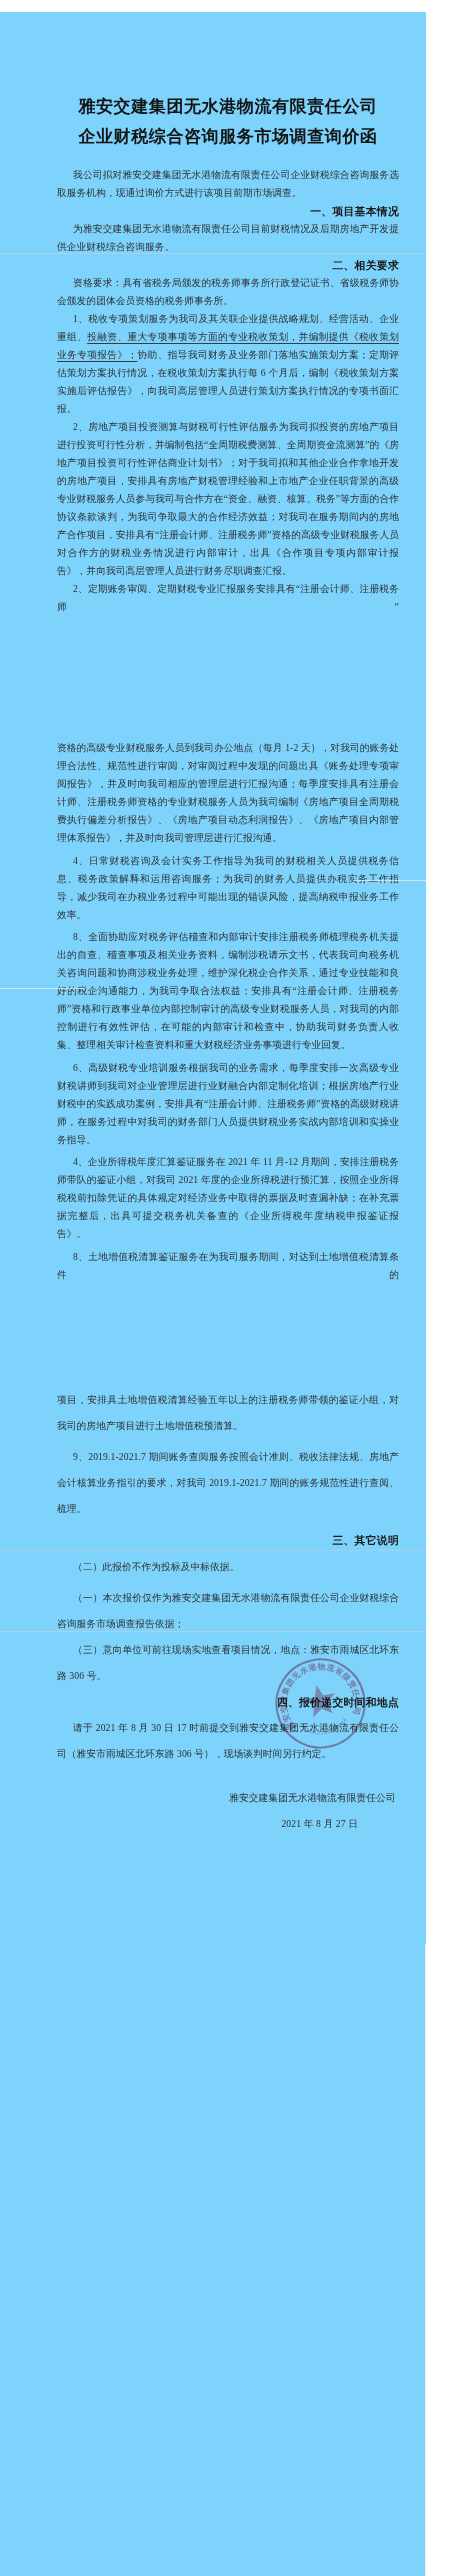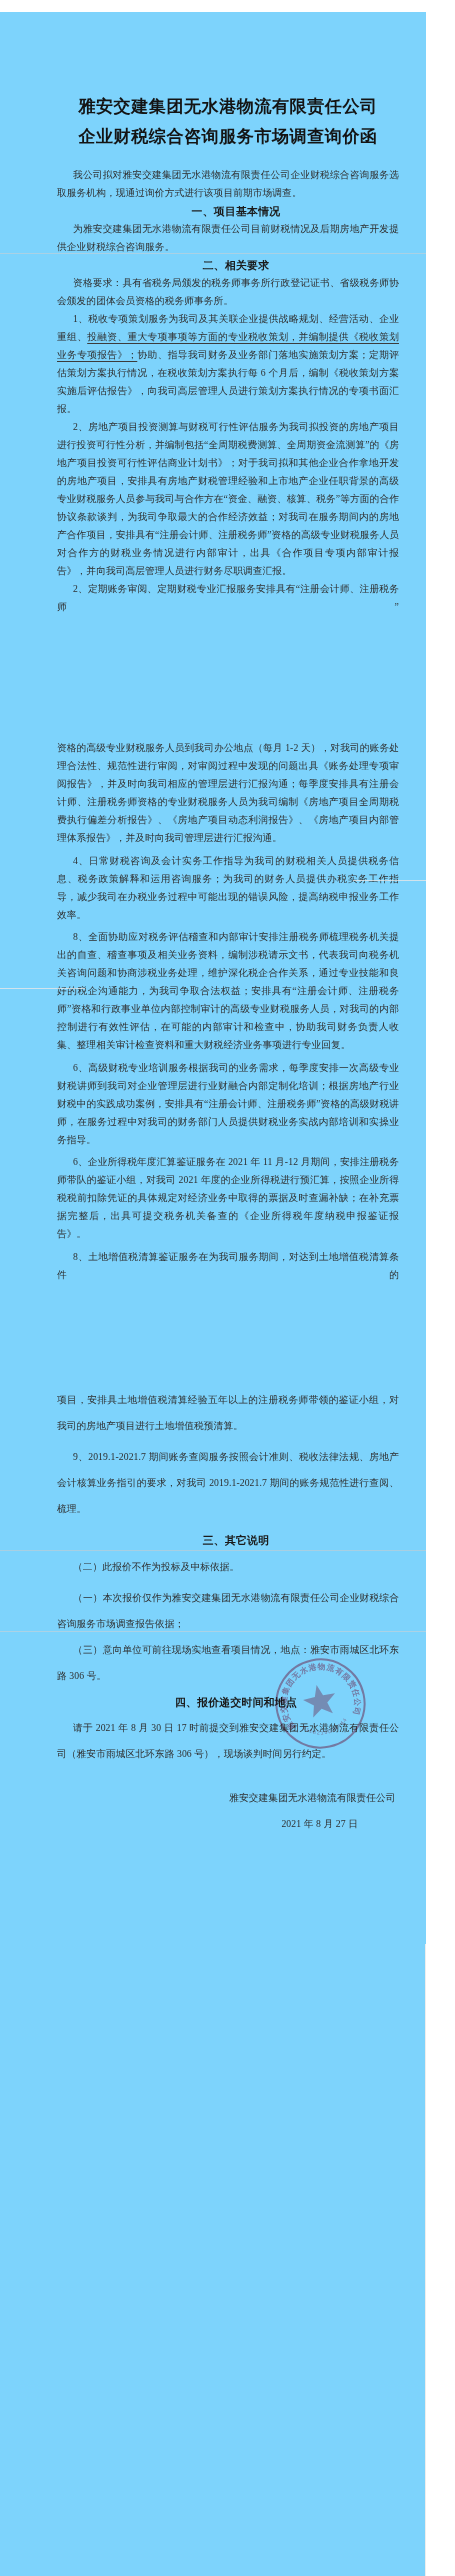--- a/index.html
+++ b/index.html
@@ -15,21 +15,21 @@
     text-align:justify; letter-spacing:0.1px;
   }
   .title-block { margin:0 0 13.7px 0; }
   .title-line {
     font-size:17px; line-height:30px; font-weight:700;
     text-align:center; color:#141414; letter-spacing:0.6px;
   }
   .heading {
     margin:0; font-family:"Liberation Sans", sans-serif;
     font-weight:700; font-size:10.8px; color:#1b1b1b;
-    text-indent:16px; text-align:center; letter-spacing:0.3px;
+    text-indent:16px; text-align:right; letter-spacing:0.3px;
   }
   p.para { margin:0; }
   p.para { text-indent:16px; }
   p.noindent { text-indent:0; }
   .jl { text-align-last:justify; }
   .b { font-weight:400; }
   .u { text-decoration:underline; text-underline-offset:2.8px; text-decoration-thickness:0.6px; text-decoration-color:#3c3c3c; }
   .sign-company { text-align:right !important; text-align-last:right; padding-right:3.4px; text-indent:0; }
   .sign-date { text-align:right !important; text-align-last:right; padding-right:41px; text-indent:0; }
   .stamp {
@@ -63,21 +63,21 @@
         <p class="para"><span class="b">资格要求：</span><span>具有省税务局颁发的税务师事务所行政登记证书、省级税务师协会颁发的团体会员资格的税务师事务所。</span></p>
         <p class="para"><span class="b">1、税收专项策划服务</span><span>为我司及其关联企业提供战略规划、经营活动、企业重组、</span><span class="u">投融资、重大专项事项等方面的专业税收策划，并编制提供《税收策划业务专项报告》；</span><span>协助、指导我司财务及业务部门落地实施策划方案；定期评估策划方案执行情况，在税收策划方案执行每 6 个月后，编制《税收策划方案实施后评估报告》，向我司高层管理人员进行策划方案执行情况的专项书面汇报。</span></p>
         <p class="para"><span class="b">2、房地产项目投资测算与财税可行性评估服务</span><span>为我司拟投资的房地产项目进行投资可行性分析，并编制包括“全周期税费测算、全周期资金流测算”的《房地产项目投资可行性评估商业计划书》；对于我司拟和其他企业合作拿地开发的房地产项目，安排具有房地产财税管理经验和上市地产企业任职背景的高级专业财税服务人员参与我司与合作方在“资金、融资、核算、税务”等方面的合作协议条款谈判，为我司争取最大的合作经济效益；对我司在服务期间内的房地产合作项目，安排具有“注册会计师、注册税务师”资格的高级专业财税服务人员对合作方的财税业务情况进行内部审计，出具《合作项目专项内部审计报告》，并向我司高层管理人员进行财务尽职调查汇报。</span></p>
         <p class="para jl"><span class="b">2、定期账务审阅、定期财税专业汇报服务</span><span>安排具有“注册会计师、注册税务师”</span></p>
       </div>
       <div class="page" style="top: 727px; line-height: 18px;">
         <p class="para noindent"><span>资格的高级专业财税服务人员到我司办公地点（每月 1-2 天），对我司的账务处理合法性、规范性进行审阅，对审阅过程中发现的问题出具《账务处理专项审阅报告》，并及时向我司相应的管理层进行汇报沟通；每季度安排具有注册会计师、注册税务师资格的专业财税服务人员为我司编制《房地产项目全周期税费执行偏差分析报告》、《房地产项目动态利润报告》、《房地产项目内部管理体系报告》，并及时向我司管理层进行汇报沟通。</span></p>
         <p class="para" style="margin-top: 4.6px;"><span class="b">4、日常财税咨询及会计实务工作指导</span><span>为我司的财税相关人员提供税务信息、税务政策解释和运用咨询服务；为我司的财务人员提供办税实务工作指导，减少我司在办税业务过程中可能出现的错误风险，提高纳税申报业务工作效率。</span></p>
         <p class="para" style="margin-top: 4.6px;"><span class="b">8、全面协助应对税务评估稽查和内部审计</span><span>安排注册税务师梳理税务机关提出的自查、稽查事项及相关业务资料，编制涉税请示文书，代表我司向税务机关咨询问题和协商涉税业务处理，维护深化税企合作关系，通过专业技能和良好的税企沟通能力，为我司争取合法权益；安排具有“注册会计师、注册税务师”资格和行政事业单位内部控制审计的高级专业财税服务人员，对我司的内部控制进行有效性评估，在可能的内部审计和检查中，协助我司财务负责人收集、整理相关审计检查资料和重大财税经济业务事项进行专业回复。</span></p>
         <p class="para" style="margin-top: 4.6px;"><span class="b">6、高级财税专业培训服务</span><span>根据我司的业务需求，每季度安排一次高级专业财税讲师到我司对企业管理层进行业财融合内部定制化培训；根据房地产行业财税中的实践成功案例，安排具有“注册会计师、注册税务师”资格的高级财税讲师，在服务过程中对我司的财务部门人员提供财税业务实战内部培训和实操业务指导。</span></p>
-        <p class="para" style="margin-top: 4.6px;"><span class="b">6、企业所得税年度汇算鉴证服务</span><span>在 2021 年 11 月-12 月期间，安排注册税务师带队的鉴证小组，对我司 2021 年度的企业所得税进行预汇算，按照企业所得税税前扣除凭证的具体规定对经济业务中取得的票据及时查漏补缺；在补充票据完整后，出具可提交税务机关备查的《企业所得税年度纳税申报鉴证报告》。</span></p>
+        <p class="para" style="margin-top: 4.6px;"><span class="b">4、企业所得税年度汇算鉴证服务</span><span>在 2021 年 11 月-12 月期间，安排注册税务师带队的鉴证小组，对我司 2021 年度的企业所得税进行预汇算，按照企业所得税税前扣除凭证的具体规定对经济业务中取得的票据及时查漏补缺；在补充票据完整后，出具可提交税务机关备查的《企业所得税年度纳税申报鉴证报告》。</span></p>
         <p class="para jl" style="margin-top: 4.6px;"><span class="b">8、土地增值税清算鉴证服务</span><span>在为我司服务期间，对达到土地增值税清算条件的</span></p>
       </div>
       <div class="page" style="top: 1375px; line-height: 26px;">
         <p class="para noindent"><span>项目，安排具土地增值税清算经验五年以上的注册税务师带领的鉴证小组，对我司的房地产项目进行土地增值税预清算。</span></p>
         <p class="para" style="margin-top: 4.6px;"><span class="b">9、2019.1-2021.7 期间账务查阅服务</span><span>按照会计准则、税收法律法规、房地产会计核算业务指引的要求，对我司 2019.1-2021.7 期间的账务规范性进行查阅、梳理。</span></p>
         <div class="heading" style="margin-top: 5.1px;">三、其它说明</div>
         <p class="para" style="margin-top: 1.7px;"><span>（二）此报价不作为投标及中标依据。</span></p>
         <p class="para" style="margin-top: 5.1px;"><span>（一）本次报价仅作为雅安交建集团无水港物流有限责任公司企业财税综合咨询服务市场调查报告依据；</span></p>
         <p class="para"><span>（三）意向单位可前往现场实地查看项目情况，地点：雅安市雨城区北环东路 306 号。</span></p>
         <div class="heading">四、报价递交时间和地点</div>

